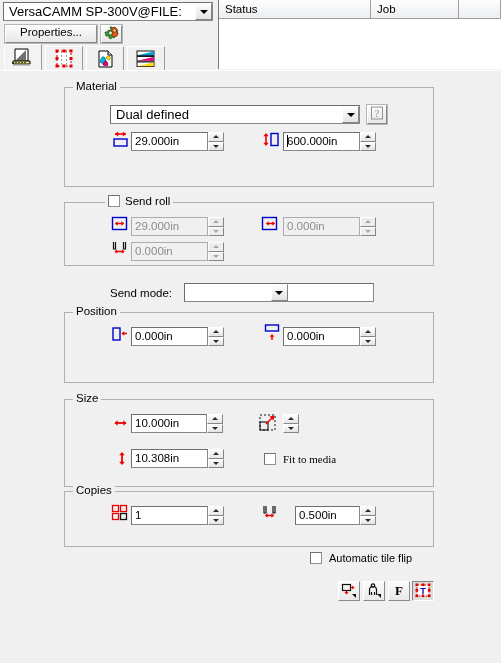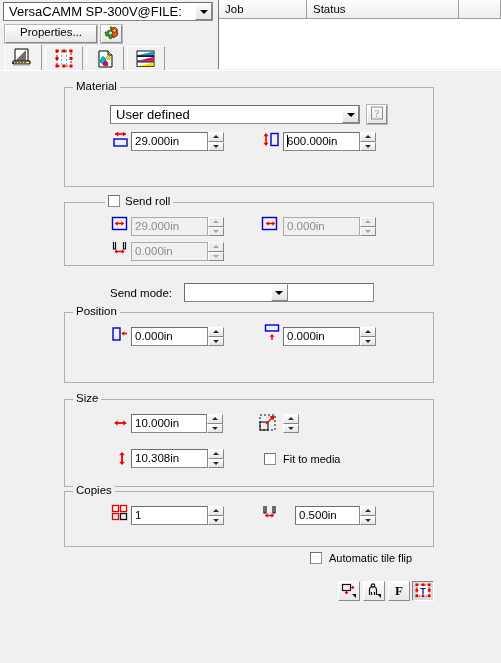--- a/index.html
+++ b/index.html
@@ -291,34 +291,34 @@
           <path d="M2.4 11.7 L18.6 7.9 L18.6 11.7 z" fill="#e2007a"></path>
           <rect x="2" y="13" width="17" height="4.5" fill="#ffffff" stroke="#000" stroke-width="0.9"></rect>
           <path d="M2.4 17.2 L18.6 13.4 L18.6 17.2 z" fill="#ffdd00"></path>
         </svg>
       </span>
     </div>
   </div>
 
   <div class="joblist">
     <div class="jobhdr">
+      <div class="col c2">Status</div>
       <div class="col c1">Job</div>
-      <div class="col c2">Status</div>
       <div class="col c3"></div>
     </div>
     <div class="jobbody"></div>
   </div>
 
   <div class="mainpanel">
 
     <div class="group" style="left:64px; top:16px; width:370px; height:100px;">
       <span class="glabel">Material</span>
 
       <div class="combo" style="left:45px; top:17px; width:250px; height:19px;">
-        <span class="txt">User defined</span>
+        <span class="txt">Dual defined</span>
         <span class="arrowbtn">
             <i class="caret"></i>
           </span>
       </div>
 
       <div class="btn3d" style="position:absolute; left:302px; top:17px; width:20px; height:19px;">
         <span>
           <svg width="14" height="14" viewBox="0 0 14 14">
             <rect x="1.5" y="1" width="11" height="12" fill="none" stroke="#909090" stroke-width="1"></rect>
             <text x="7" y="11" font-family="Liberation Serif, serif" font-size="11" fill="#909090" text-anchor="middle">?</text>
@@ -542,21 +542,21 @@
         <div class="btns">
           <div class="sb">
               <i class="tri-up"></i>
             </div>
           <div class="sb">
               <i class="tri-dn"></i>
             </div>
         </div>
       </div>
 
-      <span style="position:absolute; left:199px; top:53px; display:flex; align-items:center; gap:7px;">
+      <span style="position:absolute; left:199px; top:53px; display:flex; align-items:center; gap:7px;font-family:Liberation Serif, serif;">
         <i class="chk"></i>
         <span>Fit to media</span>
       </span>
     </div>
 
     <div class="group" style="left:64px; top:420px; width:370px; height:56px;">
       <span class="glabel">Copies</span>
 
       <span class="icon" style="left:46px; top:12px;">
         <svg width="18" height="18" viewBox="0 0 18 18">

